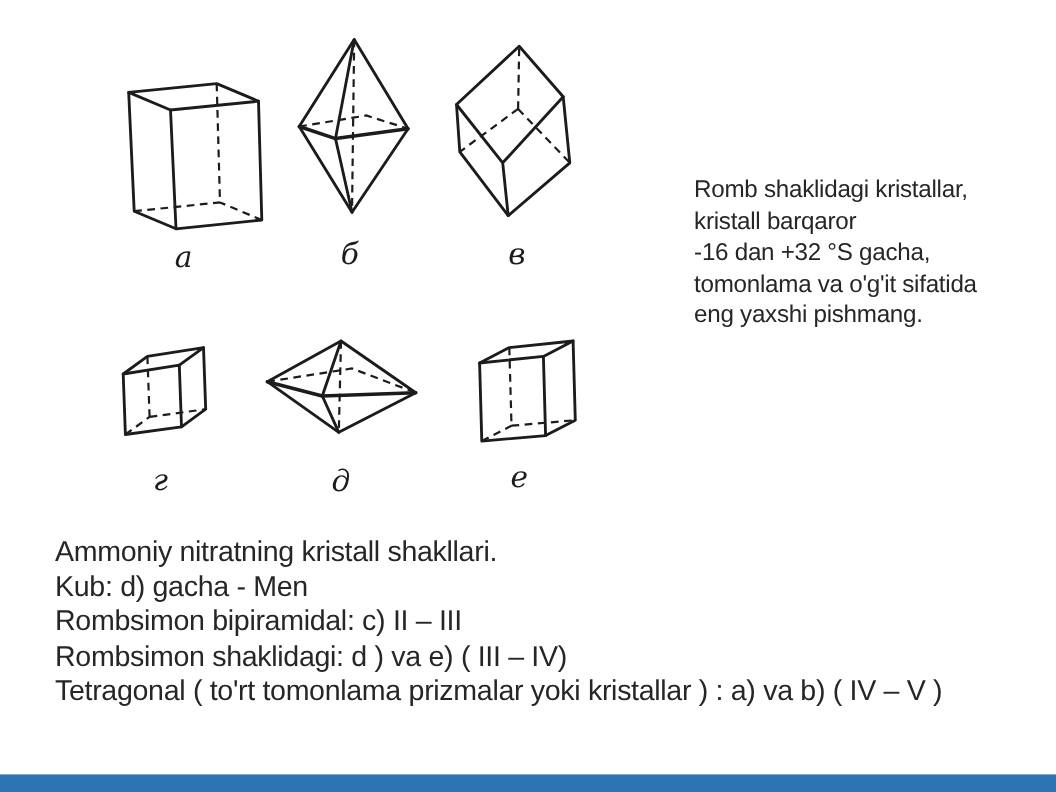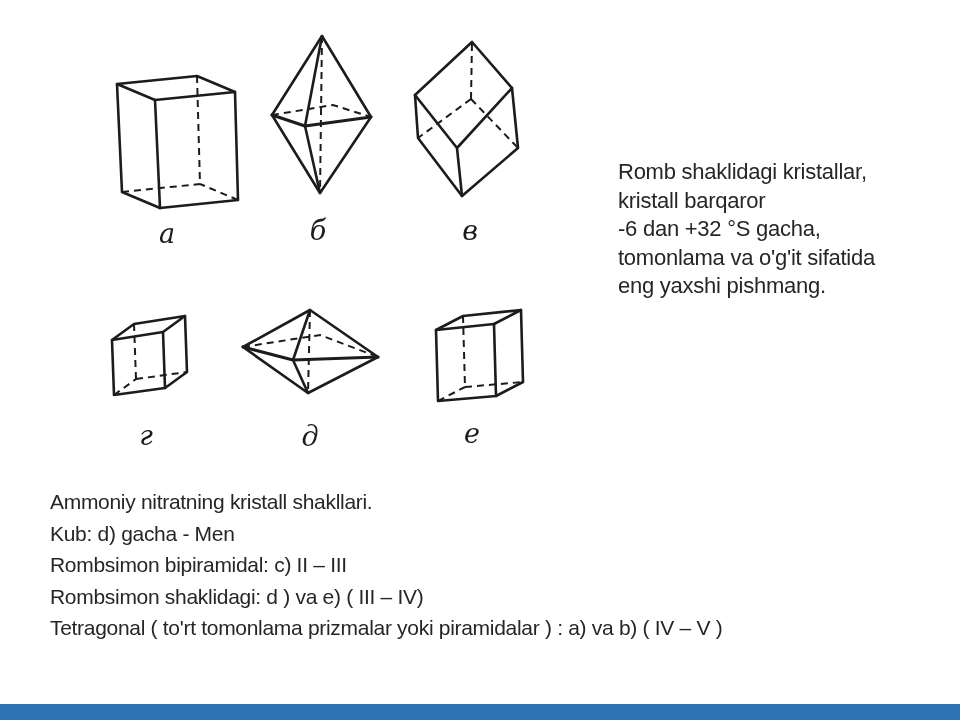--- a/index.html
+++ b/index.html
@@ -8,26 +8,26 @@
   .slide{position:relative;width:960px;height:720px;background:#ffffff;overflow:hidden;}
 
   
   .figure{position:absolute;left:85px;top:15px;}
   .solid{fill:none;stroke:var(--ink);stroke-width:2.6;stroke-linejoin:round;stroke-linecap:round;}
   .heavy{stroke-width:3.2;}
   .dash{fill:none;stroke:var(--ink);stroke-width:2;stroke-dasharray:7 5;stroke-linecap:butt;}
   .lbl{font:italic 27px "DejaVu Serif",serif;fill:var(--ink);text-anchor:middle;}
 
   
-  .right-note{position:absolute;left:618px;top:158px;width:330px;
+  .right-note{position:absolute;left:631px;top:158px;width:330px;
     font-size:22px;line-height:28.5px;color:var(--text);letter-spacing:-0.25px;}
 
   
   .caption{position:absolute;left:50px;top:486px;width:890px;
-    font-size:21px;line-height:31.5px;color:var(--text);letter-spacing:-0.3px;}
+    font-size:26px;line-height:31.5px;color:var(--text);letter-spacing:-0.3px;}
 
   
   .footer-bar{position:absolute;left:0;bottom:0;width:100%;height:16px;background:#2e74b5;}
 </style>
 </head>
 <body>
 
 <div class="slide" style="background: rgb(255, 255, 255);">
 
   <svg class="figure" width="450" height="445" viewBox="85 15 450 445" xmlns="http://www.w3.org/2000/svg">
@@ -77,27 +77,27 @@
     <text class="lbl" x="318" y="240">б</text>
     <text class="lbl" x="470" y="240">в</text>
     <text class="lbl" x="146" y="445">г</text>
     <text class="lbl" x="310" y="446">д</text>
     <text class="lbl" x="472" y="443">е</text>
   </svg>
 
   <div class="right-note">
     <div>Romb shaklidagi kristallar,</div>
     <div>kristall barqaror</div>
-    <div>-6 dan +32 °S gacha,</div>
+    <div>-16 dan +32 °S gacha,</div>
     <div>tomonlama va o'g'it sifatida</div>
     <div>eng yaxshi pishmang.</div>
   </div>
 
   <div class="caption">
     <div>Ammoniy nitratning kristall shakllari.</div>
     <div>Kub: d) gacha - Men</div>
     <div>Rombsimon bipiramidal: c) II – III</div>
     <div>Rombsimon shaklidagi: d ) va e) ( III – IV)</div>
-    <div>Tetragonal ( to'rt tomonlama prizmalar yoki piramidalar ) : a) va b) ( IV – V )</div>
+    <div>Tetragonal ( to'rt tomonlama prizmalar yoki kristallar ) : a) va b) ( IV – V )</div>
   </div>
 
   <div class="footer-bar" style="background: rgb(46, 116, 181);"></div>
 </div>
 
 </body></html>

